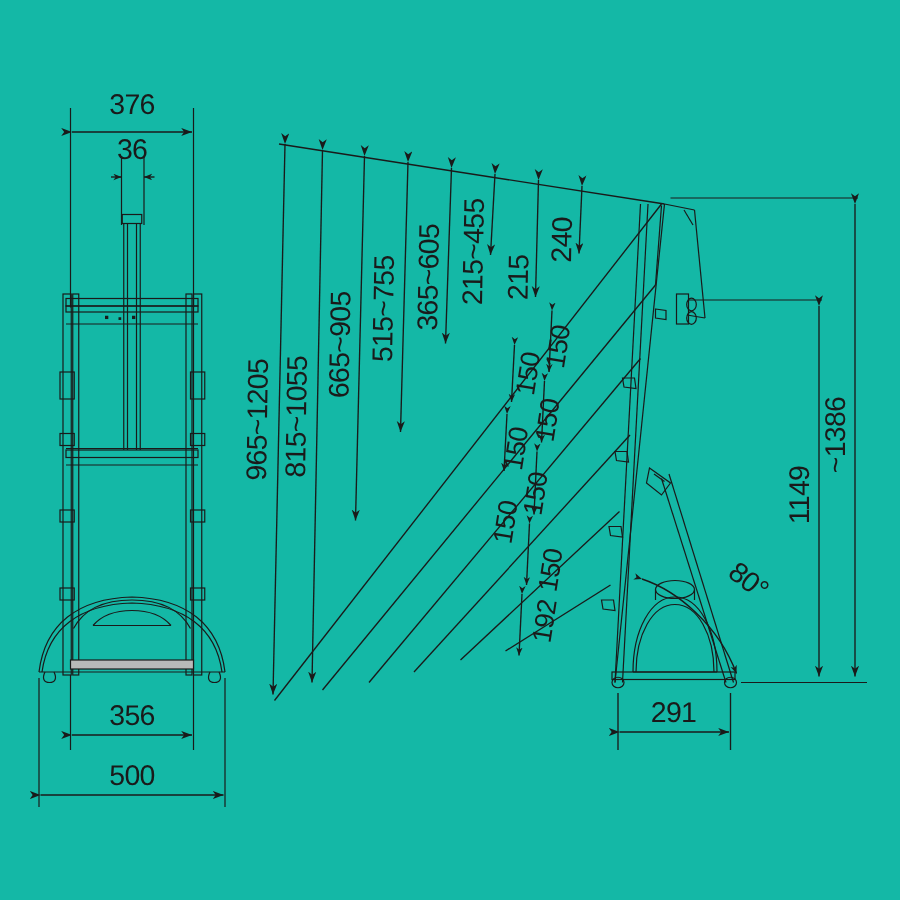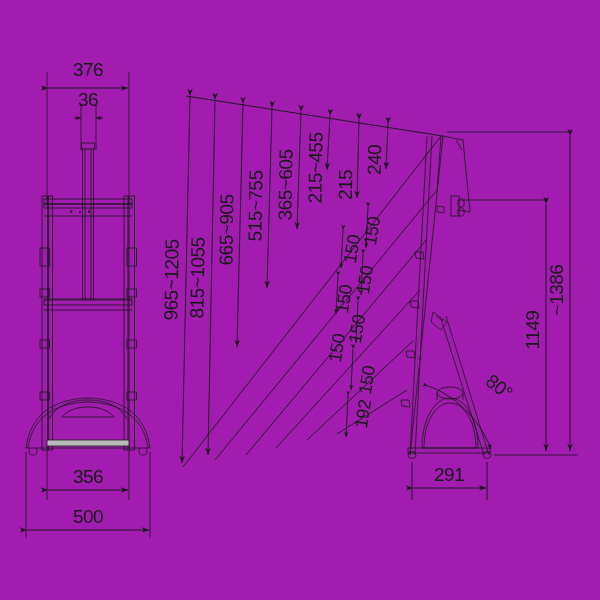--- a/index.html
+++ b/index.html
@@ -1,18 +1,18 @@
 <!DOCTYPE html>
 <html><head>
 <meta charset="utf-8">
 <style>
   html,body{margin:0;padding:0;background:#ffffff;}
   body{width:600px;height:600px;overflow:hidden;
        font-family:"Liberation Sans","DejaVu Sans",sans-serif;}
-  #stage{position:relative;width:600px;height:600px;background:#a21caf;}
+  #stage{position:relative;width:600px;height:600px;background:#14b8a6;}
   svg{position:absolute;left:0;top:0;width:600px;height:600px;display:block;}
   .dimtext{font-family:"Liberation Sans","DejaVu Sans",sans-serif;
            font-size:19px;fill:#1a1a1a;letter-spacing:-0.5px;}
   .dimtext-s{font-size:18px;}
 </style>
 </head>
 <body>
 
 <div id="stage">
 

